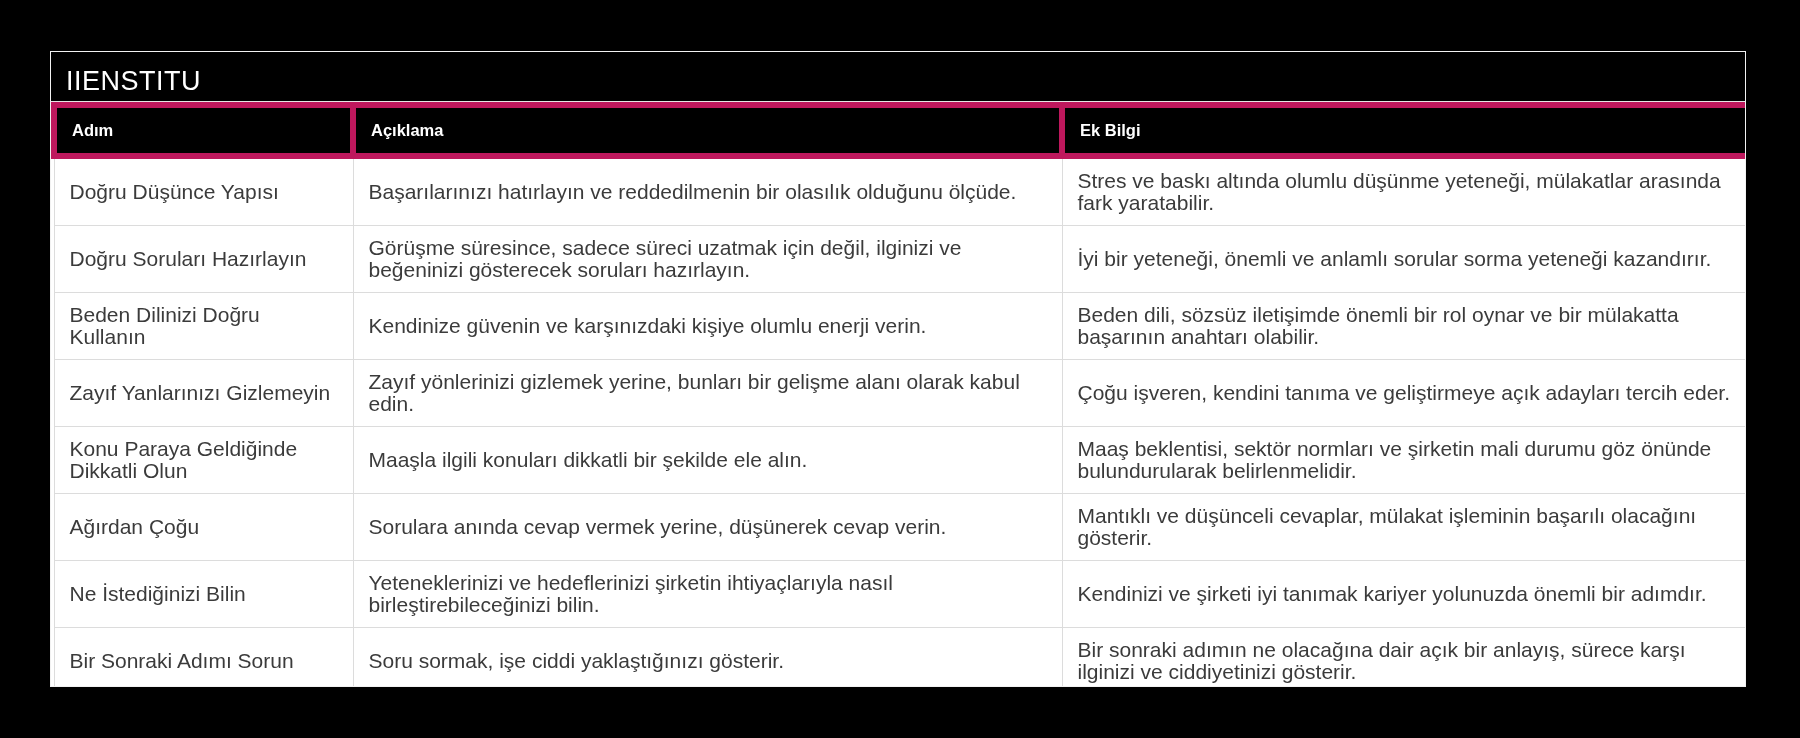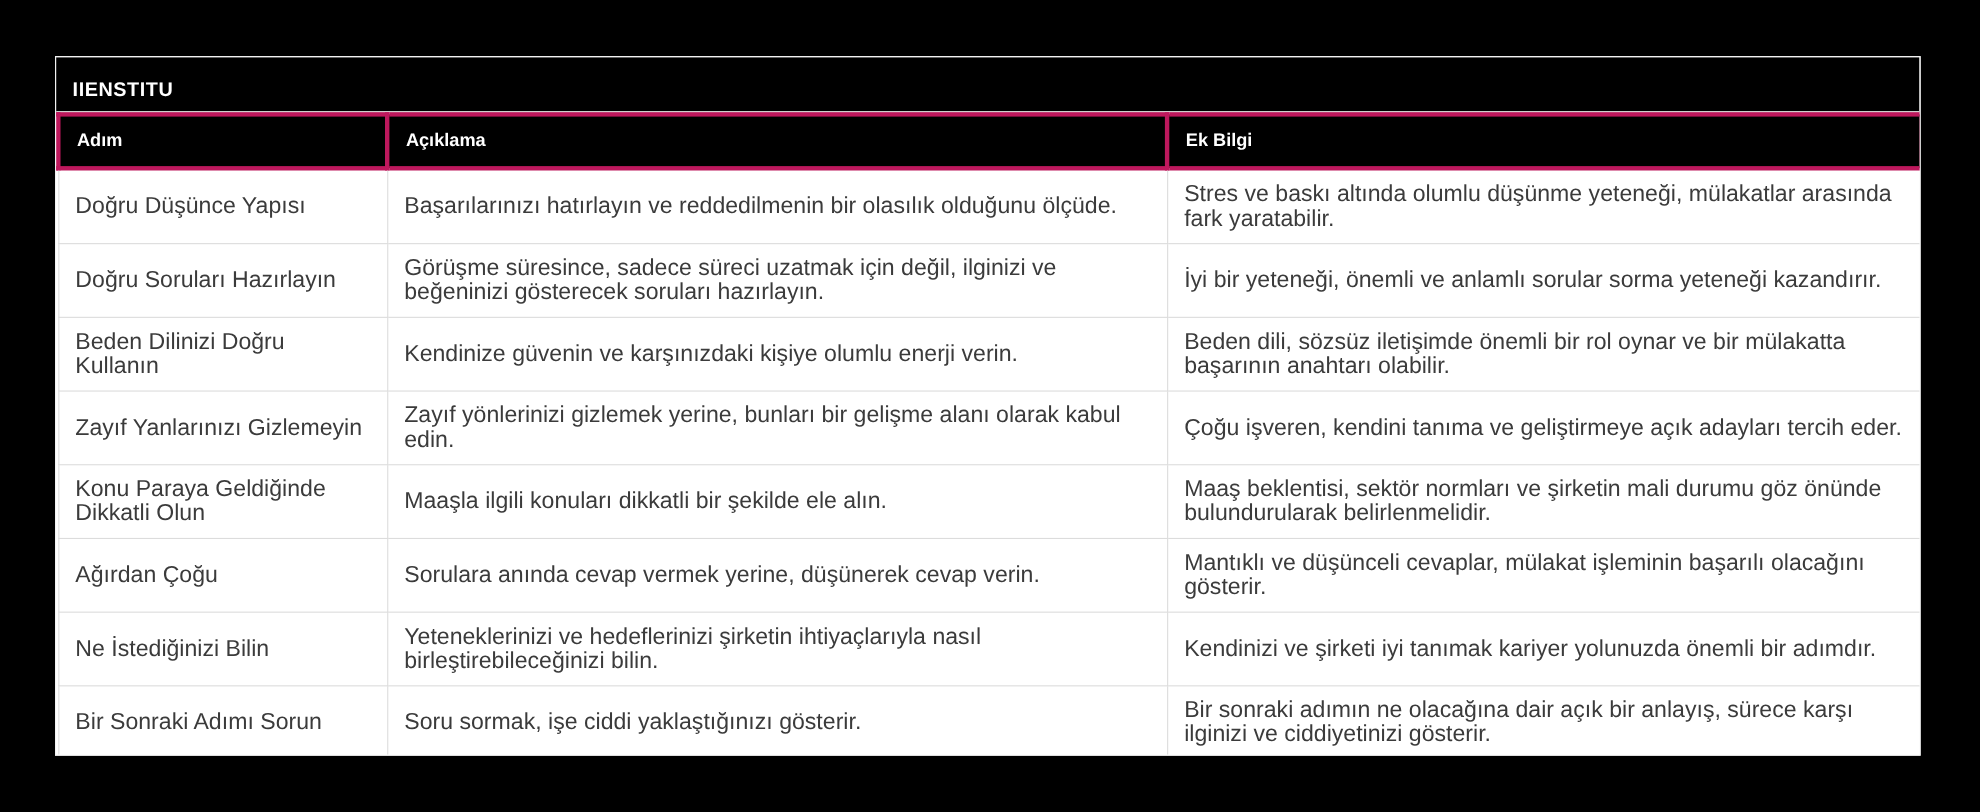--- a/index.html
+++ b/index.html
@@ -32,41 +32,41 @@
     background: #000000;
     color: #ffffff;
     height: 50px;
     display: flex;
     align-items: center;
     padding: 0 15px;
     border-bottom: 1px solid #e6e6e6;
     box-sizing: border-box;
   }
   .title-bar .brand {
-    font-size: 18px;
-    font-weight: bold;
+    font-size: 27px;
+    font-weight: normal;
     letter-spacing: 0.5px;
     margin-top: 10px;
   }
   table.tips {
     width: 100%;
     border-collapse: collapse;
     table-layout: fixed;
   }
   table.tips col.c-adim    { width: 299px; }
   table.tips col.c-aciklama{ width: 709px; }
   table.tips col.c-ekbilgi { width: 686px; }
   table.tips th {
     background: #000000;
     color: #ffffff;
     text-align: left;
     font-size: 16.5px;
     font-weight: bold;
     padding: 12px 15px;
-    border: 4px solid #be185d;
+    border: 6px solid #be185d;
     line-height: 21px;
   }
   table.tips td {
     background: #ffffff;
     color: #3b3b3b;
     font-size: 21px;
     line-height: 22px;
     padding: 11px 15px;
     border: 1px solid #dcdcdc;
     vertical-align: middle;

